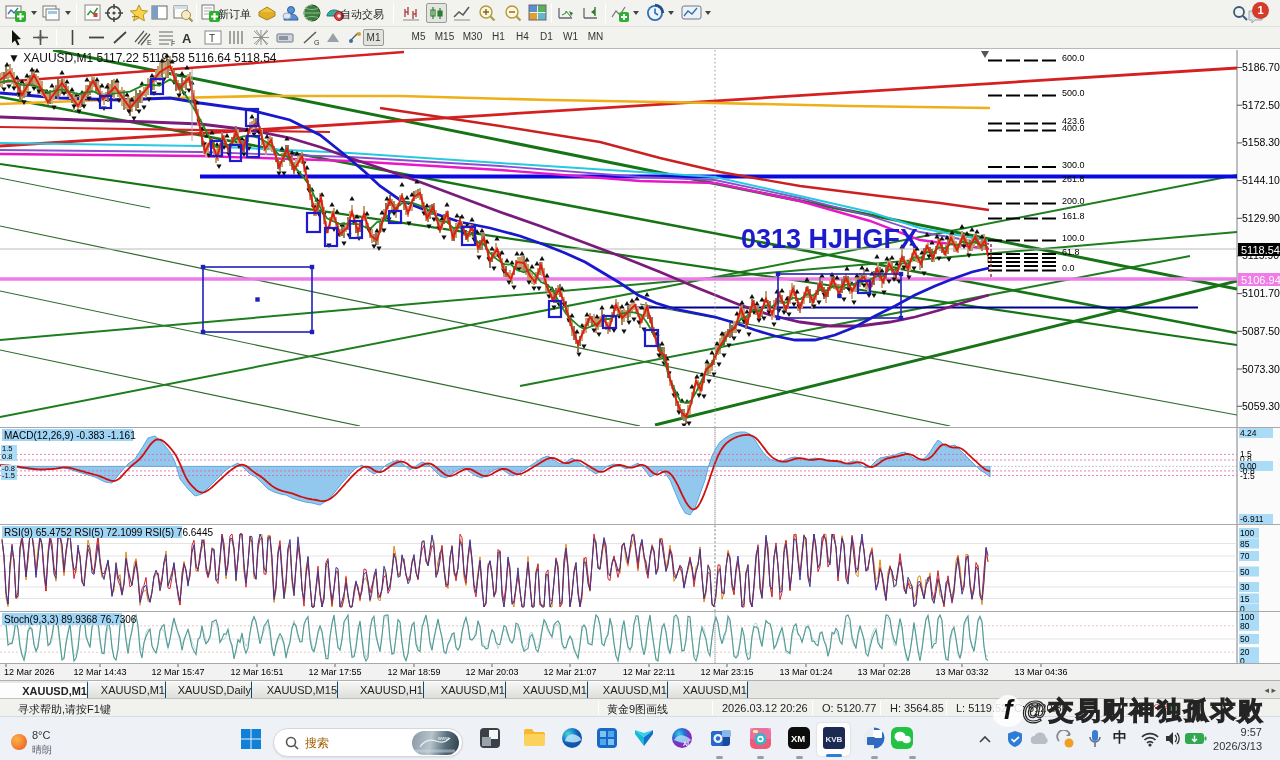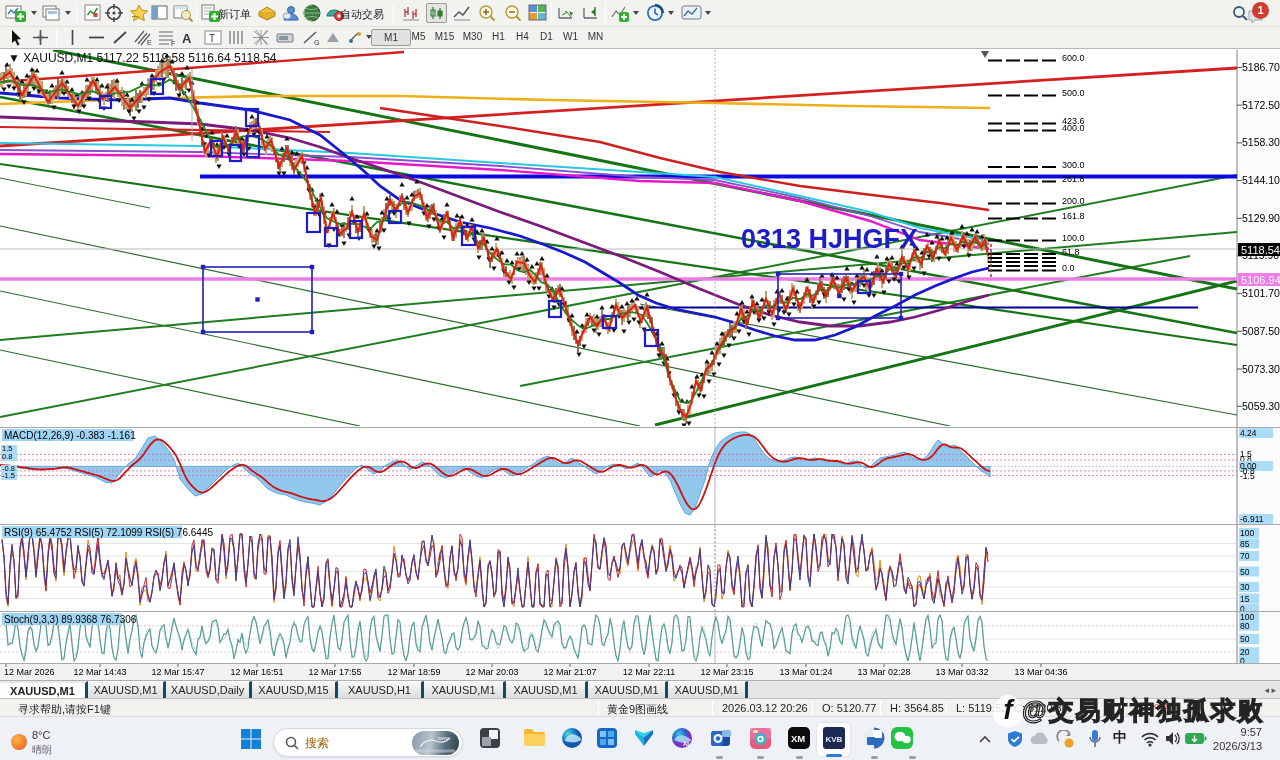--- a/index.html
+++ b/index.html
@@ -8,21 +8,21 @@
 #tb2{top:27px;height:22px;border-bottom:1px solid #b8b8b4}
 .ic{position:absolute;top:3px;width:20px;height:20px}
 .ic2{position:absolute;top:2px;width:17px;height:17px}
 .sep{position:absolute;top:3px;width:1px;height:20px;background:#d0d0cc;border-right:1px solid #fff}
 .sep2{position:absolute;top:2px;width:1px;height:17px;background:#d0d0cc;border-right:1px solid #fff}
 .lbl{position:absolute;top:7px;font-size:11px;color:#222}
 .caret{position:absolute;top:11px;width:0;height:0;border-left:3.5px solid transparent;border-right:3.5px solid transparent;border-top:4px solid #444}
 .pb{position:absolute;top:2px;height:17px;font-size:10px;color:#333;text-align:center;line-height:16px}
 .pbsel{background:#e2e2de;border:1px solid #9a9a96;border-radius:2px}
 #tabs{position:absolute;left:0;top:680px;width:1280px;height:18px;background:#e6e6e4;border-top:1px solid #b0b0b0}
-.tab{position:absolute;top:0;height:18px;font-size:11px;color:#222;text-align:center;line-height:17px;background:linear-gradient(#f6f6f4,#dcdcda);border-right:3px solid #0c4a6e;border-top:1px solid #fff}
+.tab{position:absolute;top:0;height:18px;font-size:11px;color:#222;text-align:right;line-height:17px;background:linear-gradient(#f6f6f4,#dcdcda);border-right:1px solid #0c4a6e;border-top:1px solid #fff}
 .tabact{background:#fdfdfd;font-weight:bold;border-top:2px solid #e8e8e8}
 #status{position:absolute;left:0;top:698px;width:1280px;height:18px;background:#f1f1ee;border-top:1px solid #c0c0bc;font-size:11px;color:#222}
 .st{position:absolute;top:3px;white-space:nowrap}
 .stsep{position:absolute;top:2px;width:1px;height:14px;background:#cfcfcb;border-right:1px solid #fff}
 #taskbar{position:absolute;left:0;top:716px;width:1280px;height:44px;background:#eef1f6;border-top:1px solid #d8dce2}
 .tic{position:absolute;top:9px;width:25px;height:25px}
 .dash{position:absolute;top:39px;width:7px;height:2.5px;background:#9aa0a8;border-radius:2px}
 #wm{position:absolute;left:1022px;top:694px;font-size:25px;font-weight:bold;letter-spacing:2px;color:rgba(255,255,255,0.55);-webkit-text-stroke:1.2px #242424;white-space:nowrap;z-index:50}
 #wmf{position:absolute;left:993px;top:695px;z-index:50;width:30px;height:32px;background:rgba(255,255,255,0.85);border-radius:50% 50% 50% 50%/60% 60% 40% 40%;color:#111;font-size:27px;font-style:italic;font-weight:bold;text-align:center;line-height:30px}
 svg text{font-family:"Liberation Sans",sans-serif}
@@ -218,21 +218,21 @@
   <div class="ic2" style="left:324px"><svg width="18" height="17">
           <path d="M9 4l6 9H3z" fill="#9aa0a8"></path>
         </svg></div>
   <div class="ic2" style="left:346px"><svg width="20" height="17">
           <path d="M4 12l8-8" stroke="#555" stroke-width="1.3"></path>
           <circle cx="5" cy="12" r="2" fill="#3a6ea5"></circle>
           <circle cx="13" cy="5" r="2" fill="#d0a030"></circle>
         </svg></div>
   <div class="caret" style="left:366px;top:8px"></div>
   <div class="sep2" style="left:377px"></div>
-  <div class="pb pbsel" style="left:371px;width:40px">M1</div>
+  <div class="pb pbsel" style="left:363px;width:21px">M1</div>
   <div class="pb" style="left:408px;width:21px">M5</div>
   <div class="pb" style="left:432px;width:25px">M15</div>
   <div class="pb" style="left:460px;width:25px">M30</div>
   <div class="pb" style="left:488px;width:21px">H1</div>
   <div class="pb" style="left:512px;width:21px">H4</div>
   <div class="pb" style="left:536px;width:21px">D1</div>
   <div class="pb" style="left:560px;width:21px">W1</div>
   <div class="pb" style="left:584px;width:23px">MN</div>
 </div>
 <svg width="1280" height="630" viewBox="0 50 1280 630" style="position:absolute;left:0;top:50px" font-family="Liberation Sans, sans-serif">

